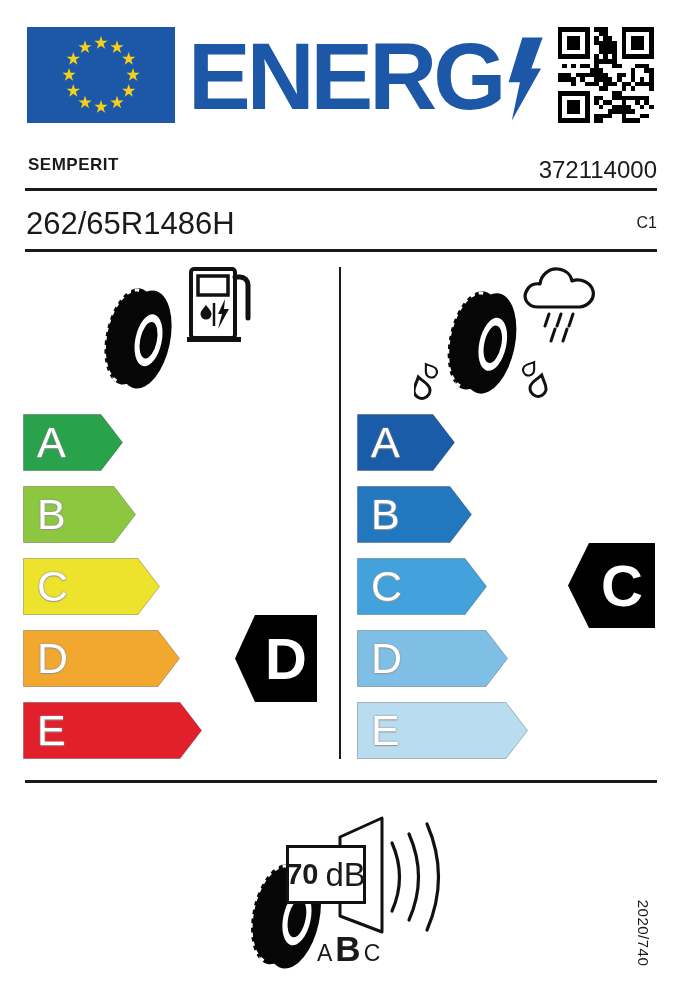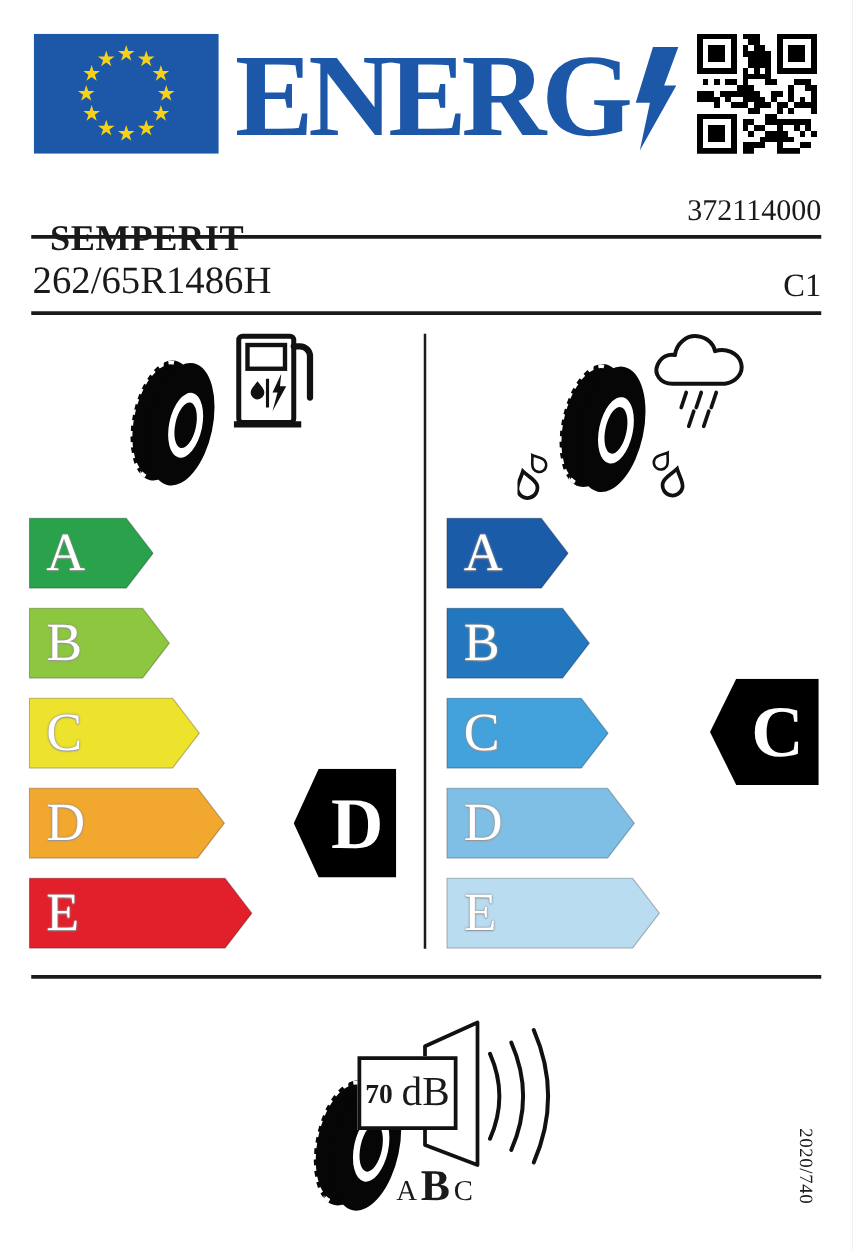--- a/index.html
+++ b/index.html
@@ -1,31 +1,31 @@
 <!DOCTYPE html>
 <html><head>
 <meta charset="utf-8">
 <style>
   html,body{margin:0;padding:0;background:#e8e8e8;}
   .label{position:relative;width:682px;height:1000px;background:#ffffff;margin:0 auto;
-         font-family:Liberation Serif, serif;color:#1a1a1a;overflow:hidden;}
+         font-family:Liberation Sans, sans-serif;color:#1a1a1a;overflow:hidden;}
   .abs{position:absolute;}
   .hline{position:absolute;left:25px;width:632px;height:3px;background:#1a1a1a;}
   .vline{position:absolute;width:2px;background:#1a1a1a;}
 
   
   .energ{position:absolute;left:188px;top:30px;font-weight:bold;font-size:94px;line-height:1;
          letter-spacing:-4px;color:#1d57a8;}
   .bolt{position:absolute;left:501px;top:36px;}
 
   
-  .brand{position:absolute;left:40px;top:155px;font-size:29px;font-weight:bold;letter-spacing:.5px;margin-top:20px;}
+  .brand{position:absolute;left:28px;top:155px;font-size:17px;font-weight:bold;letter-spacing:.5px;}
   .article{position:absolute;right:25px;top:156px;font-size:24px;margin-left:26px;}
   .sizeDesignation{position:absolute;left:26px;top:206px;font-size:31px;}
-  .tclass{position:absolute;right:25px;top:214px;font-size:26px;}
+  .tclass{position:absolute;right:25px;top:214px;font-size:16px;}
 
   
   .scale{position:absolute;top:414px;}
   .scale-fuel{left:23px;}
   .scale-wet{left:357px;}
   .arrow-row{position:relative;height:57px;margin-bottom:15px;}
   .arrow-row svg{display:block;}
   .arrow-letter{position:absolute;left:14px;top:50%;transform:translateY(-52%);
       font-size:43px;line-height:1;color:#fff;
       text-shadow:0 0 2px #8f8f8f,0 0 1px #9a9a9a,0 1px 1px #9a9a9a;}
@@ -33,21 +33,21 @@
   
   .rating{position:absolute;}
   .rating svg{display:block;}
   .rating .rl{position:absolute;left:24%;top:0;right:0;bottom:0;display:flex;align-items:center;
       justify-content:center;color:#fff;font-weight:bold;font-size:58px;line-height:1;}
 
   
   .noise-box{position:absolute;left:286px;top:845px;width:80px;height:59px;background:#fff;
       border:3px solid #111;box-sizing:border-box;display:flex;align-items:center;justify-content:center;
       gap:7px;z-index:3;}
-  .noise-box .nv{font-size:22px;font-weight:bold;}
+  .noise-box .nv{font-size:29px;font-weight:bold;}
   .noise-box .nu{font-size:33px;}
   .noise-abc{position:absolute;left:317px;top:929px;display:flex;align-items:baseline;gap:3px;z-index:3;
       font-size:23px;}
   .noise-abc .active{font-size:35px;font-weight:bold;}
   .regnum{position:absolute;left:604px;top:925px;width:80px;height:16px;text-align:center;
       font-size:15px;letter-spacing:.5px;transform:rotate(90deg);transform-origin:center;}
 </style>
 </head>
 <body>
 

